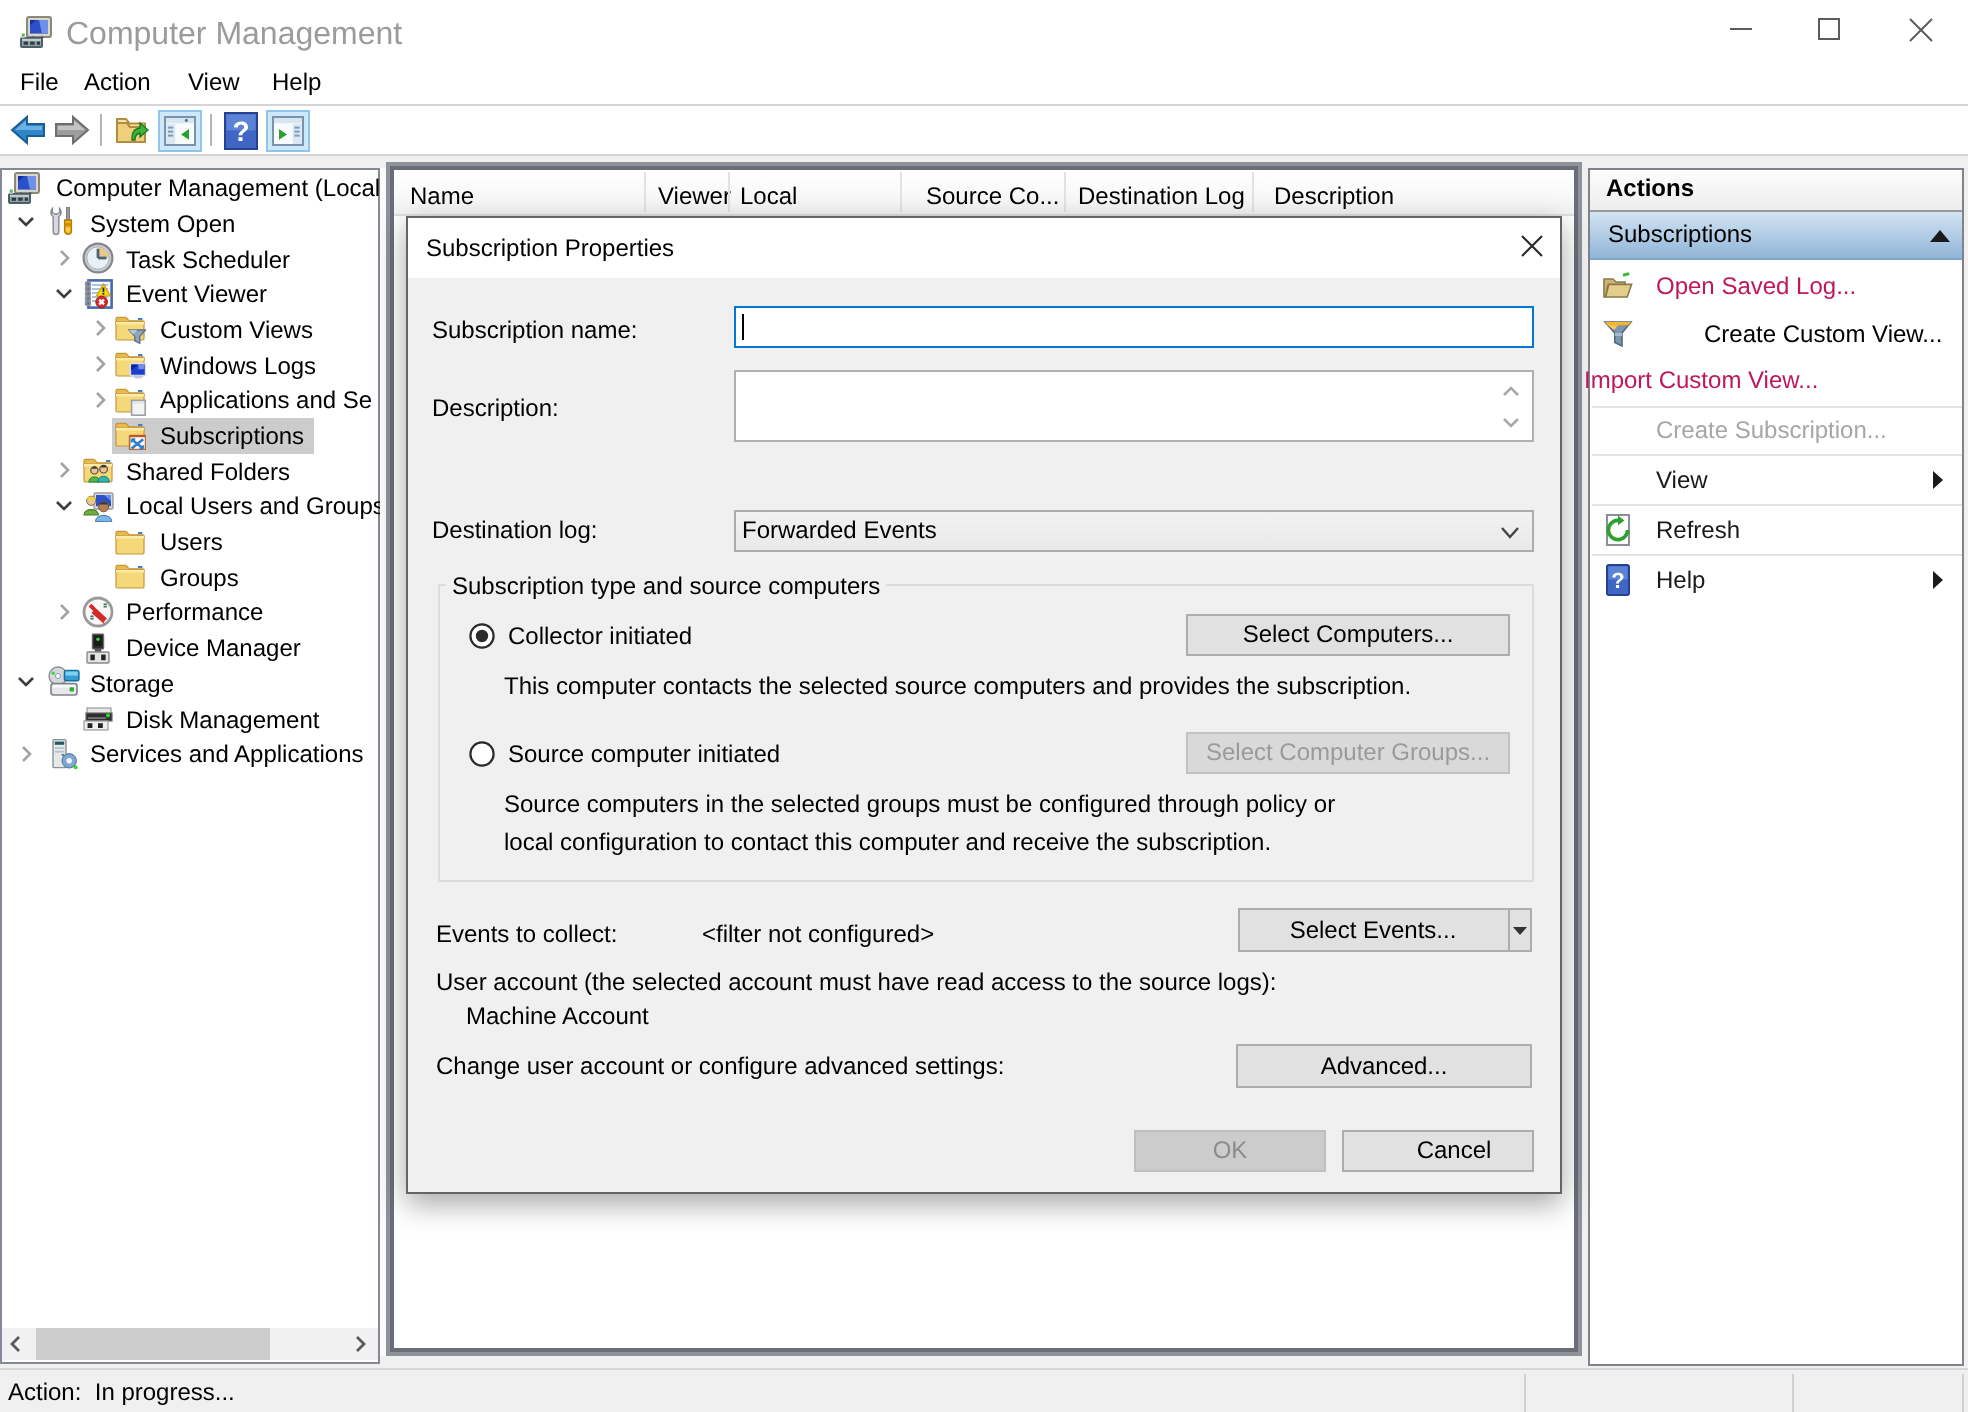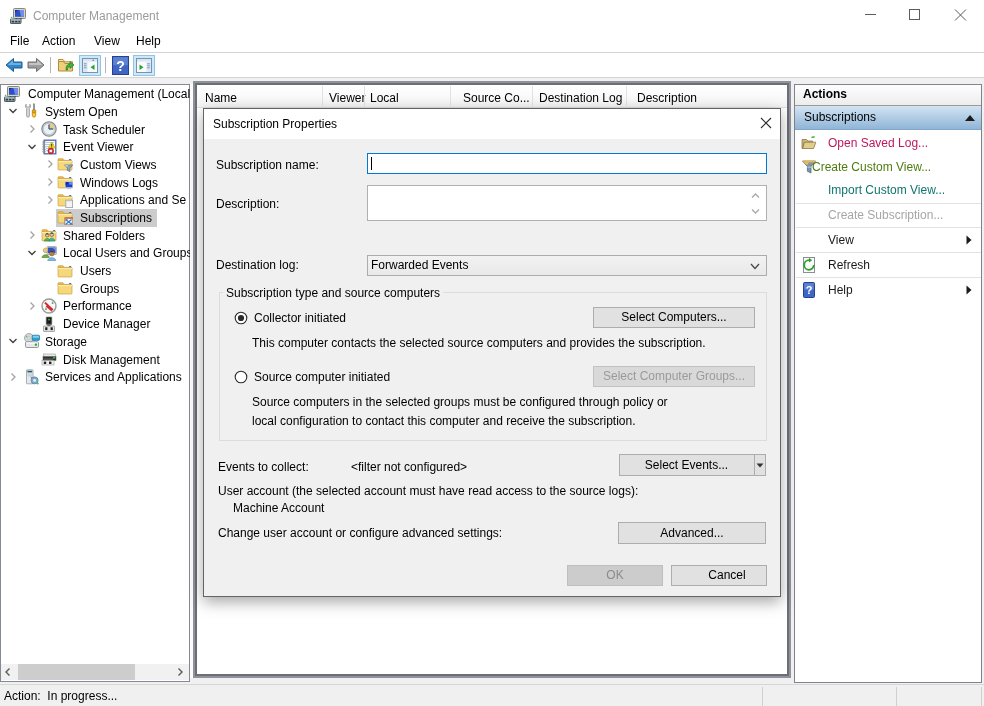--- a/index.html
+++ b/index.html
@@ -16,21 +16,21 @@
 <path d="M5 2 H8 L5 4.6 Z" fill="#16309a"></path>
 <path d="M6 10.5 C7.5 11.8 10 11.8 11.5 10.5" fill="none" stroke="#3a3a3a" stroke-width="1.1"></path>
 <rect x="0.5" y="11" width="10.5" height="4.5" rx="0.6" fill="#8fa3ab" stroke="#4e5c63"></rect>
 <rect x="1" y="11.4" width="9.5" height="1" fill="#c2d0d6"></rect>
 <rect x="1.8" y="12.8" width="2.2" height="1.6" fill="#2f3b41"></rect>
 <rect x="5.1" y="12.8" width="2.2" height="1.6" fill="#2f3b41"></rect>
 <rect x="8.4" y="12.8" width="1.6" height="1.6" fill="#2f3b41"></rect>
 <rect x="0.8" y="8.6" width="1.6" height="2.4" fill="#b9c4c9"></rect>
 <rect x="1" y="9" width="1.2" height="1.2" fill="#35d435"></rect>
 </svg>
-<div class="abs" style="left:33px;top:9px;font-size:12px;color:#9b9b9b;white-space:nowrap">Computer Management</div>
+<div class="abs" style="left:33px;top:9px;font-size:16px;color:#9b9b9b;white-space:nowrap">Computer Management</div>
 <svg class="abs" style="left:858px;top:0" width="126" height="30" viewBox="0 0 126 30">
 <line x1="7" y1="14.5" x2="18" y2="14.5" stroke="#5c5c5c" stroke-width="1"></line>
 <rect x="51.5" y="9.5" width="10" height="10" fill="none" stroke="#5c5c5c"></rect>
 <line x1="97" y1="9.5" x2="108" y2="20.5" stroke="#5c5c5c"></line>
 <line x1="108" y1="9.5" x2="97" y2="20.5" stroke="#5c5c5c"></line>
 </svg>
 <div class="abs" style="left:0;top:30px;width:984px;height:22px;background:#fff"></div>
 <div class="abs t12" style="left:10px;top:34px">File</div>
 <div class="abs t12" style="left:42px;top:34px">Action</div>
 <div class="abs t12" style="left:94px;top:34px">View</div>
@@ -389,22 +389,22 @@
     <path d="M1.8 13.5 L3.4 7.2 L14.8 7.2 L12.6 13.5 Z" fill="#e3cd8b" stroke="#8a7a4a" stroke-width="0.8"></path>
     <path d="M10.5 2.6 L13.6 1.8" stroke="#3bb53b" stroke-width="1.5"></path>
   </svg>
 <div class="abs t12" style="left:828px;top:134px;height:18px;line-height:18px;color:#be185d">Open Saved Log...</div>
 <svg class="abs" style="left:801px;top:159px" width="16" height="16" viewBox="0 0 16 16">
     <path d="M1.5 2 L14.5 2 L10 7.5 L10 14 L6.4 12.2 L6.4 7.5 Z" fill="#7d95ad" stroke="#53687d" stroke-width="0.8"></path>
     <path d="M2.8 3.6 L13.2 3.6 L14.5 2 L1.5 2 Z" fill="#f9b428"></path>
     <path d="M2.8 3.6 L8 3.6 L6 6 Z" fill="#fbc65a"></path>
     <path d="M6.4 7.5 L10 7.5 L10 9 L6.4 9 Z" fill="#a8bac9"></path>
   </svg>
-<div class="abs t12" style="left:812px;top:158px;height:18px;line-height:18px;color:#4d7c0f">Create Custom View...</div>
-<div class="abs t12" style="left:828px;top:181px;height:18px;line-height:18px;color:#0f766e">Import Custom View...</div>
+<div class="abs t12" style="left:852px;top:158px;height:18px;line-height:18px;color:#000000">Create Custom View...</div>
+<div class="abs t12" style="left:792px;top:181px;height:18px;line-height:18px;color:#be185d">Import Custom View...</div>
 <div class="abs t12" style="left:828px;top:206px;height:18px;line-height:18px;color:#a6a6a6">Create Subscription...</div>
 <div class="abs t12" style="left:828px;top:231px;height:18px;line-height:18px;color:#1a1a1a">View</div>
 <svg class="abs" style="left:966px;top:235px" width="6" height="10" viewBox="0 0 6 10">
     <path d="M0.5 0.5 L5.5 5 L0.5 9.5 Z" fill="#1a1a1a"></path>
   </svg>
 <svg class="abs" style="left:801px;top:257px" width="16" height="16" viewBox="0 0 16 16">
     <rect x="2.5" y="0.5" width="11" height="15" fill="#fdfdfd" stroke="#8a8f96"></rect>
     <path d="M8 3.2 A4.8 4.8 0 1 0 12.8 8" fill="none" stroke="#2ca02c" stroke-width="1.8"></path>
     <path d="M8 0.8 L11.2 3.2 L8 5.6 Z" fill="#2ca02c"></path>
   </svg>

